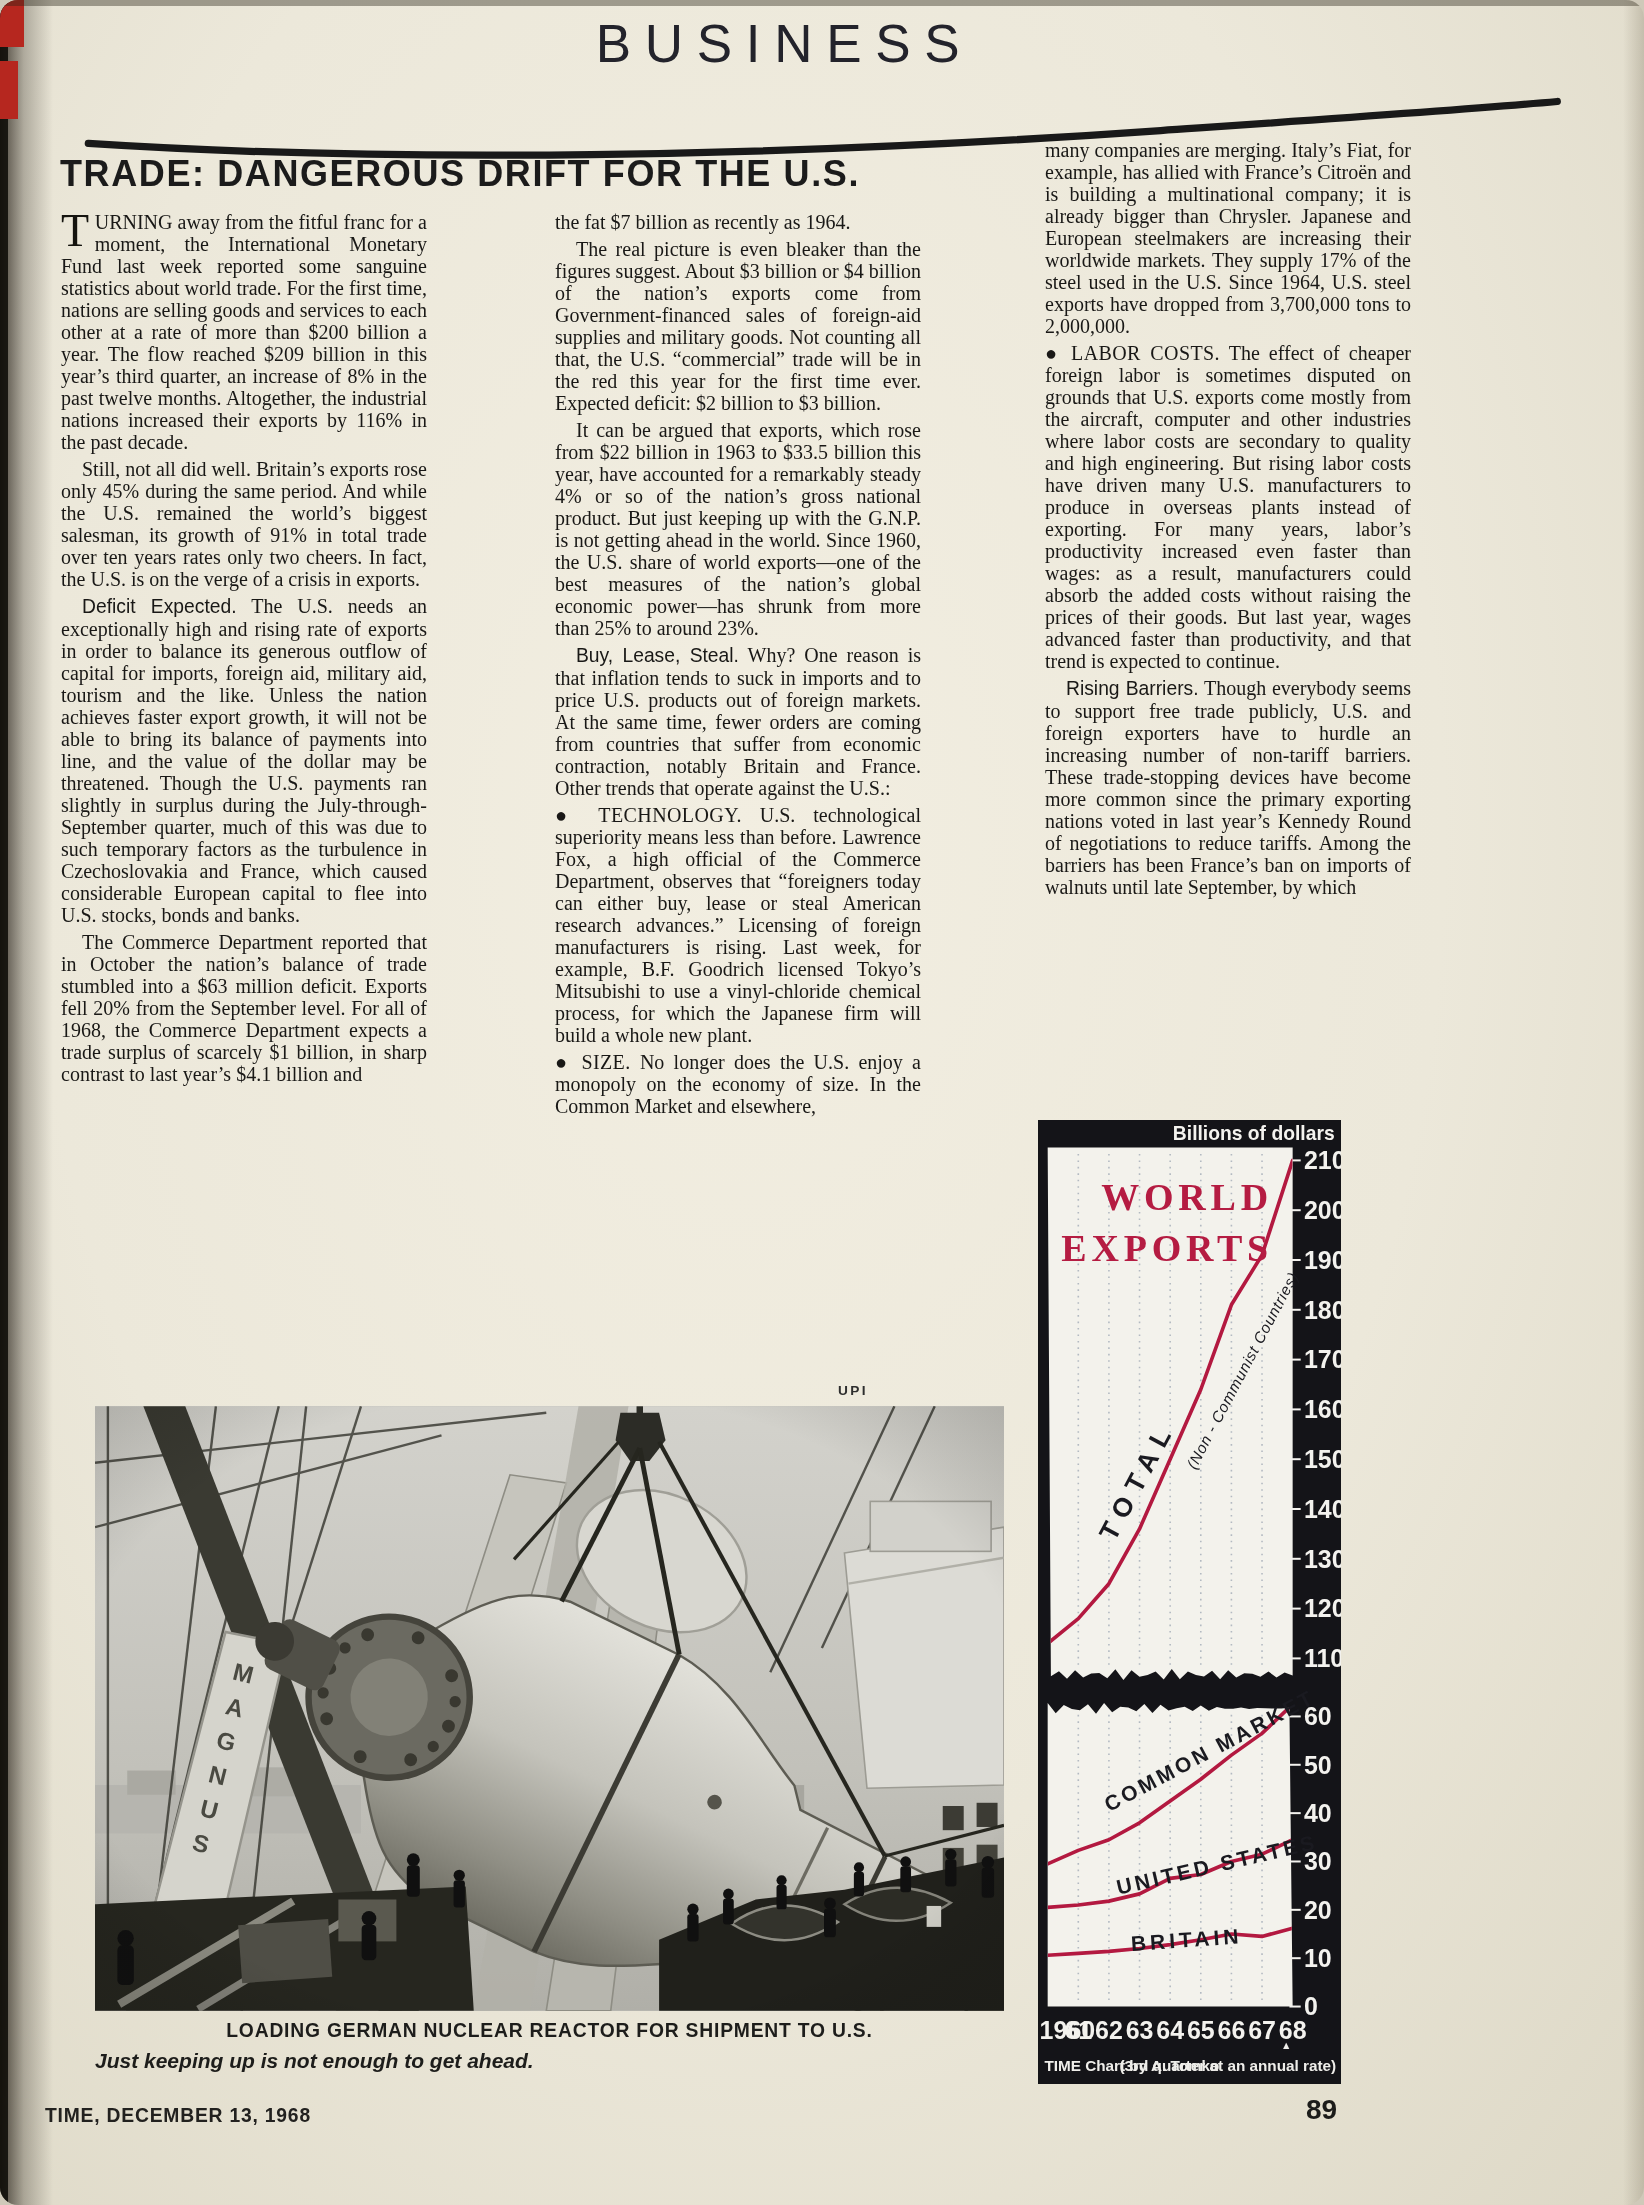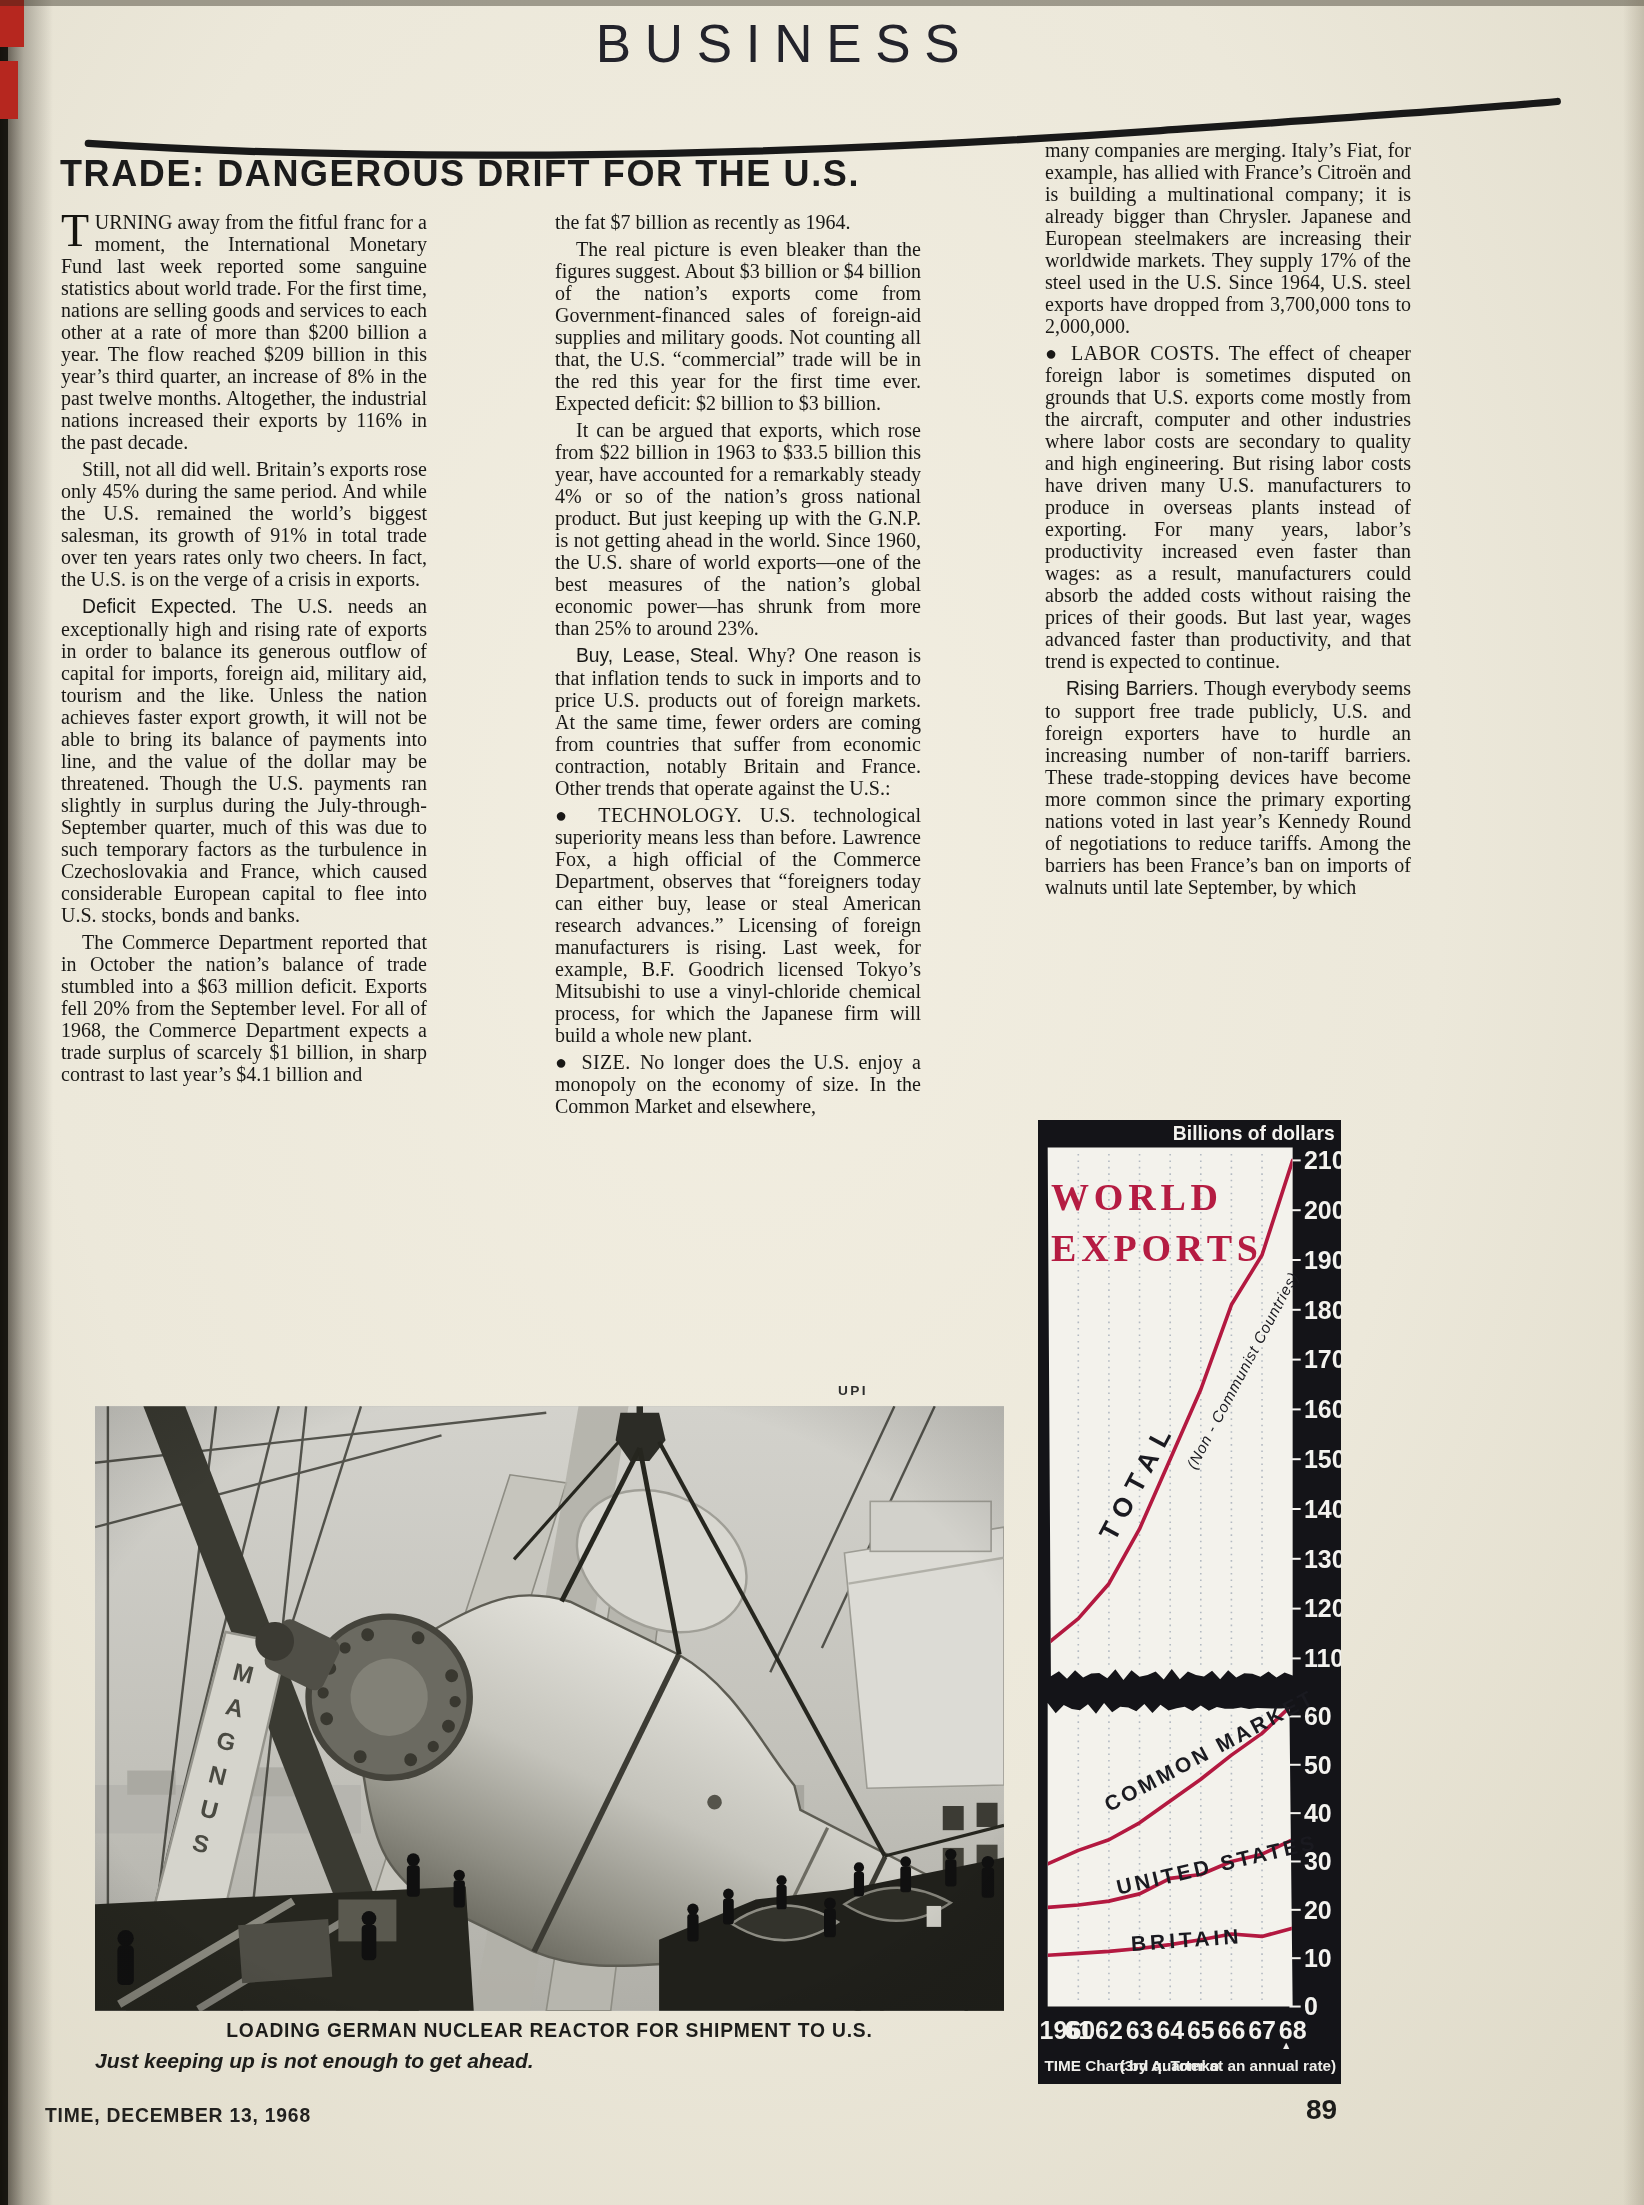--- a/index.html
+++ b/index.html
@@ -1,18 +1,18 @@
 <!DOCTYPE html>
 <html style="font-size:13px"><head>
 <meta charset="utf-8">
 <style>
   html,body{margin:0;padding:0;}
   body{width:1644px;height:2205px;position:relative;background:#cfc9b9;font-family:"Liberation Serif",serif;}
   #page{position:absolute;inset:0;overflow:hidden;
-        background:radial-gradient(ellipse at 45% 38%, #f2eee1 0%, #ece8da 55%, #ddd8c6 100%);}
+        background:radial-gradient(ellipse at 45% 38%, #f2eee1 0%, #ece8da 55%, #ddd8c6 100%);border-radius:18px;}
   
   .edge-left{position:absolute;left:0;top:0;width:53px;height:100%;
      background:linear-gradient(90deg, rgba(28,22,14,.78), rgba(28,22,14,.28) 45%, rgba(28,22,14,0));}
   .edge-left-core{position:absolute;left:0;top:0;width:8px;height:100%;background:rgba(12,10,6,.85);}
   .edge-top{position:absolute;left:0;top:0;width:100%;height:6.4px;background:rgba(40,34,22,.4);}
   .edge-right{position:absolute;right:0;top:0;width:21px;height:100%;
      background:linear-gradient(270deg,rgba(115,105,85,.28),rgba(115,105,85,0));}
   .red-mark{position:absolute;background:#b6271f;}
   #red1{left:0;top:0;width:24px;height:47px;}
   #red2{left:0;top:61px;width:17.7px;height:58px;}
@@ -51,21 +51,21 @@
   .footer{position:absolute;left:45px;top:2105px;font-family:"Liberation Sans",sans-serif;
      font-weight:700;font-size:19.3px;letter-spacing:0.8px;color:#22211f;}
   .pageno{position:absolute;left:1306px;top:2094px;font-family:"Liberation Sans",sans-serif;
      font-weight:700;font-size:28px;color:#1c1c1a;}
 
   
   .chart{position:absolute;left:1038px;top:1120px;width:303px;height:964px;background:#141418;}
   .chart svg{position:absolute;left:0;top:0;}
   .chart-unit{position:absolute;top:3.2px;right:6.4px;font-family:"Liberation Sans",sans-serif;
      font-weight:700;font-size:19.3px;color:#f4f3ef;z-index:3;}
-  .chart-title{position:absolute;left:13px;top:52px;width:222px;text-align:left;z-index:3;
+  .chart-title{position:absolute;left:13px;top:52px;width:222px;text-align:right;z-index:3;
      font-family:"Liberation Serif",serif;font-size:38px;font-weight:700;color:#b51c42;
      letter-spacing:4.8px;line-height:1.35;}
   .lbl{position:absolute;font-family:"Liberation Sans",sans-serif;font-weight:700;
      color:#1a1a20;white-space:nowrap;transform-origin:0 50%;z-index:3;}
   .lbl-total{left:69px;top:403px;font-size:26.6px;letter-spacing:8.9px;transform:rotate(-62deg);}
   .lbl-sub{left:153px;top:339px;font-size:15.3px;font-weight:400;font-style:italic;
      letter-spacing:0.8px;transform:rotate(-62deg);}
   .lbl-cm{left:68px;top:674px;font-size:21px;letter-spacing:3.2px;transform:rotate(-28deg);}
   .lbl-us{left:79px;top:756px;font-size:21px;letter-spacing:3.2px;transform:rotate(-13deg);}
   .lbl-brit{left:93px;top:812px;font-size:21px;letter-spacing:4px;transform:rotate(-4deg);}

